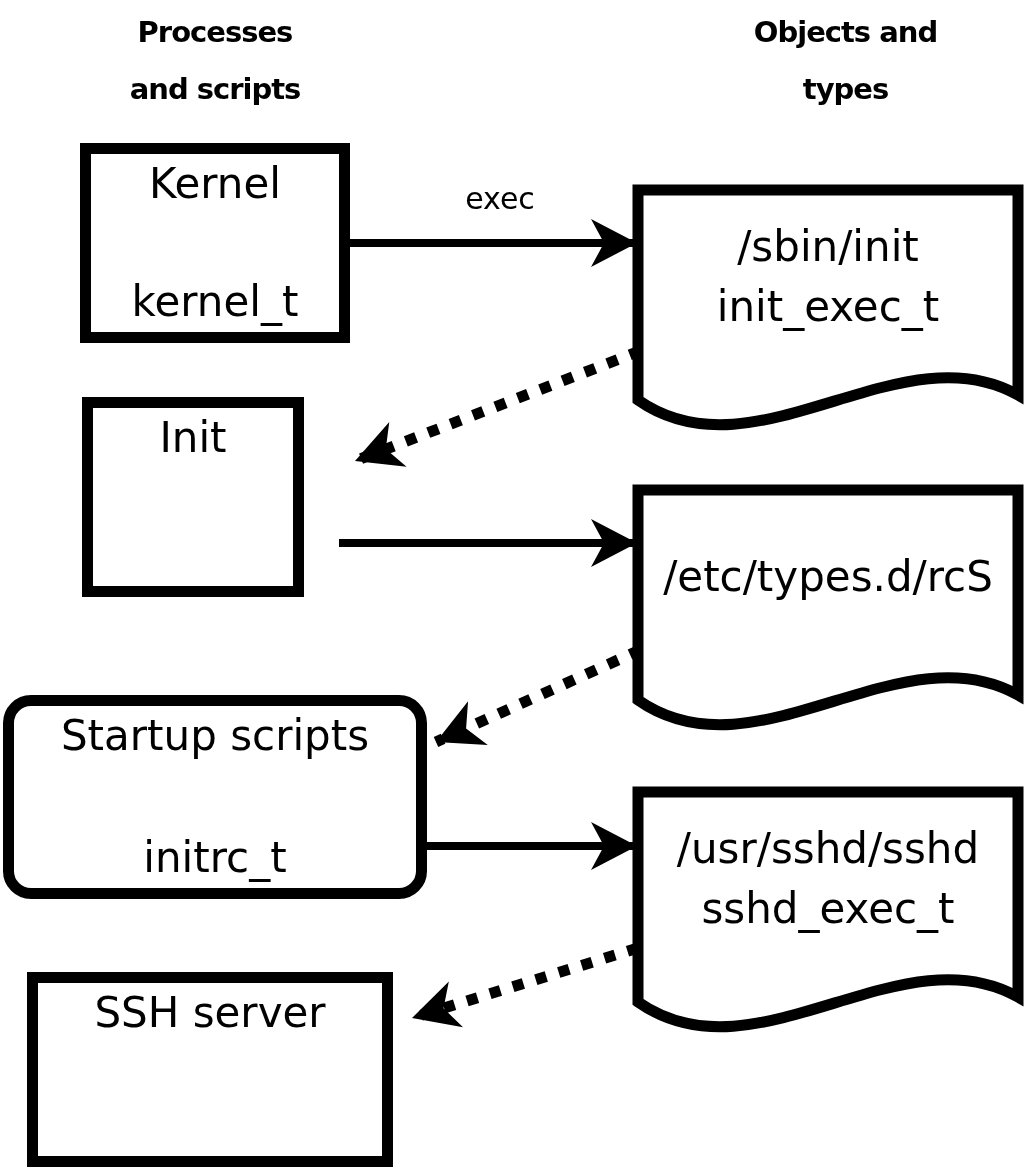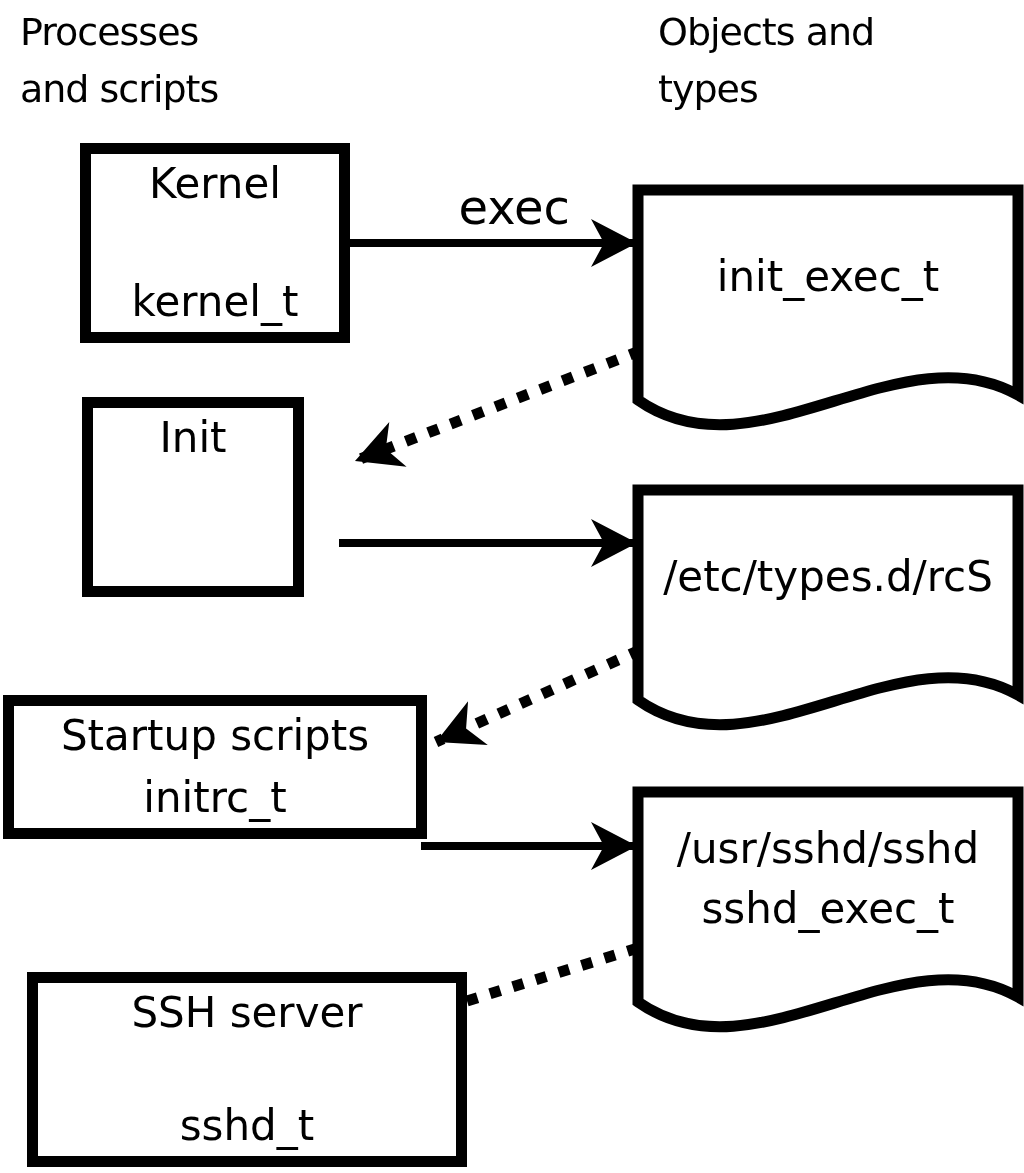--- a/index.html
+++ b/index.html
@@ -18,23 +18,23 @@
   }
   .shapes {
     position: absolute;
     left: 0;
     top: 0;
     width: 1024px;
     height: 1173px;
   }
   .hdr {
     position: absolute;
-    text-align: left;
-    font-weight: normal;
-    font-size: 38px;
+    text-align: center;
+    font-weight: bold;
+    font-size: 29px;
     line-height: 57px;
     letter-spacing: -1px;
   }
   .pbox {
     position: absolute;
     box-sizing: border-box;
     border: 11px solid #000000;
     background: #ffffff;
     display: flex;
     flex-direction: column;
@@ -49,24 +49,23 @@
     display: flex;
     flex-direction: column;
     align-items: center;
     justify-content: center;
     font-size: 42px;
     line-height: 60px;
     text-align: center;
   }
   .edge-label {
     position: absolute;
-    text-align: right;
-    font-size: 48px;
+    text-align: center;
+    font-size: 30px;
     line-height: 46px;
-    margin-top: 8px;
   }
 </style>
 </head>
 <body>
 
 <div class="canvas">
 
   <svg class="shapes" viewBox="0 0 1024 1173" xmlns="http://www.w3.org/2000/svg">
     <defs>
       <marker id="ah" viewBox="0 0 60 60" refX="50" refY="30" markerWidth="60" markerHeight="60" orient="auto" markerUnits="userSpaceOnUse">
@@ -96,30 +95,30 @@
     <div>types</div>
   </div>
 
   <div class="pbox" style="left:80px; top:143px; width:270px; height:200px;">
     <div>Kernel</div>
     <div>kernel_t</div>
   </div>
   <div class="pbox" style="left:82px; top:397px; width:222px; height:200px;">
     <div>Init</div>
   </div>
-  <div class="pbox" style="left:3px; top:695px; width:424px; height:144px;">
+  <div class="pbox" style="left:3px; top:695px; width:424px; height:204px;border-radius:28px;">
     <div>Startup scripts</div>
     <div>initrc_t</div>
   </div>
-  <div class="pbox" style="left:27px; top:972px; width:440px; height:195px;">
+  <div class="pbox" style="left:27px; top:972px; width:366px; height:195px;">
     <div>SSH server</div>
-    <div>sshd_t</div>
   </div>
 
   <div class="dtext" style="left:638px; top:190px; width:380px; height:174px;">
+    <div>/sbin/init</div>
     <div>init_exec_t</div>
   </div>
   <div class="dtext" style="left:638px; top:490px; width:380px; height:174px;">
     <div>/etc/types.d/rcS</div>
   </div>
   <div class="dtext" style="left:638px; top:792px; width:380px; height:174px;">
     <div>/usr/sshd/sshd</div>
     <div>sshd_exec_t</div>
   </div>
 

